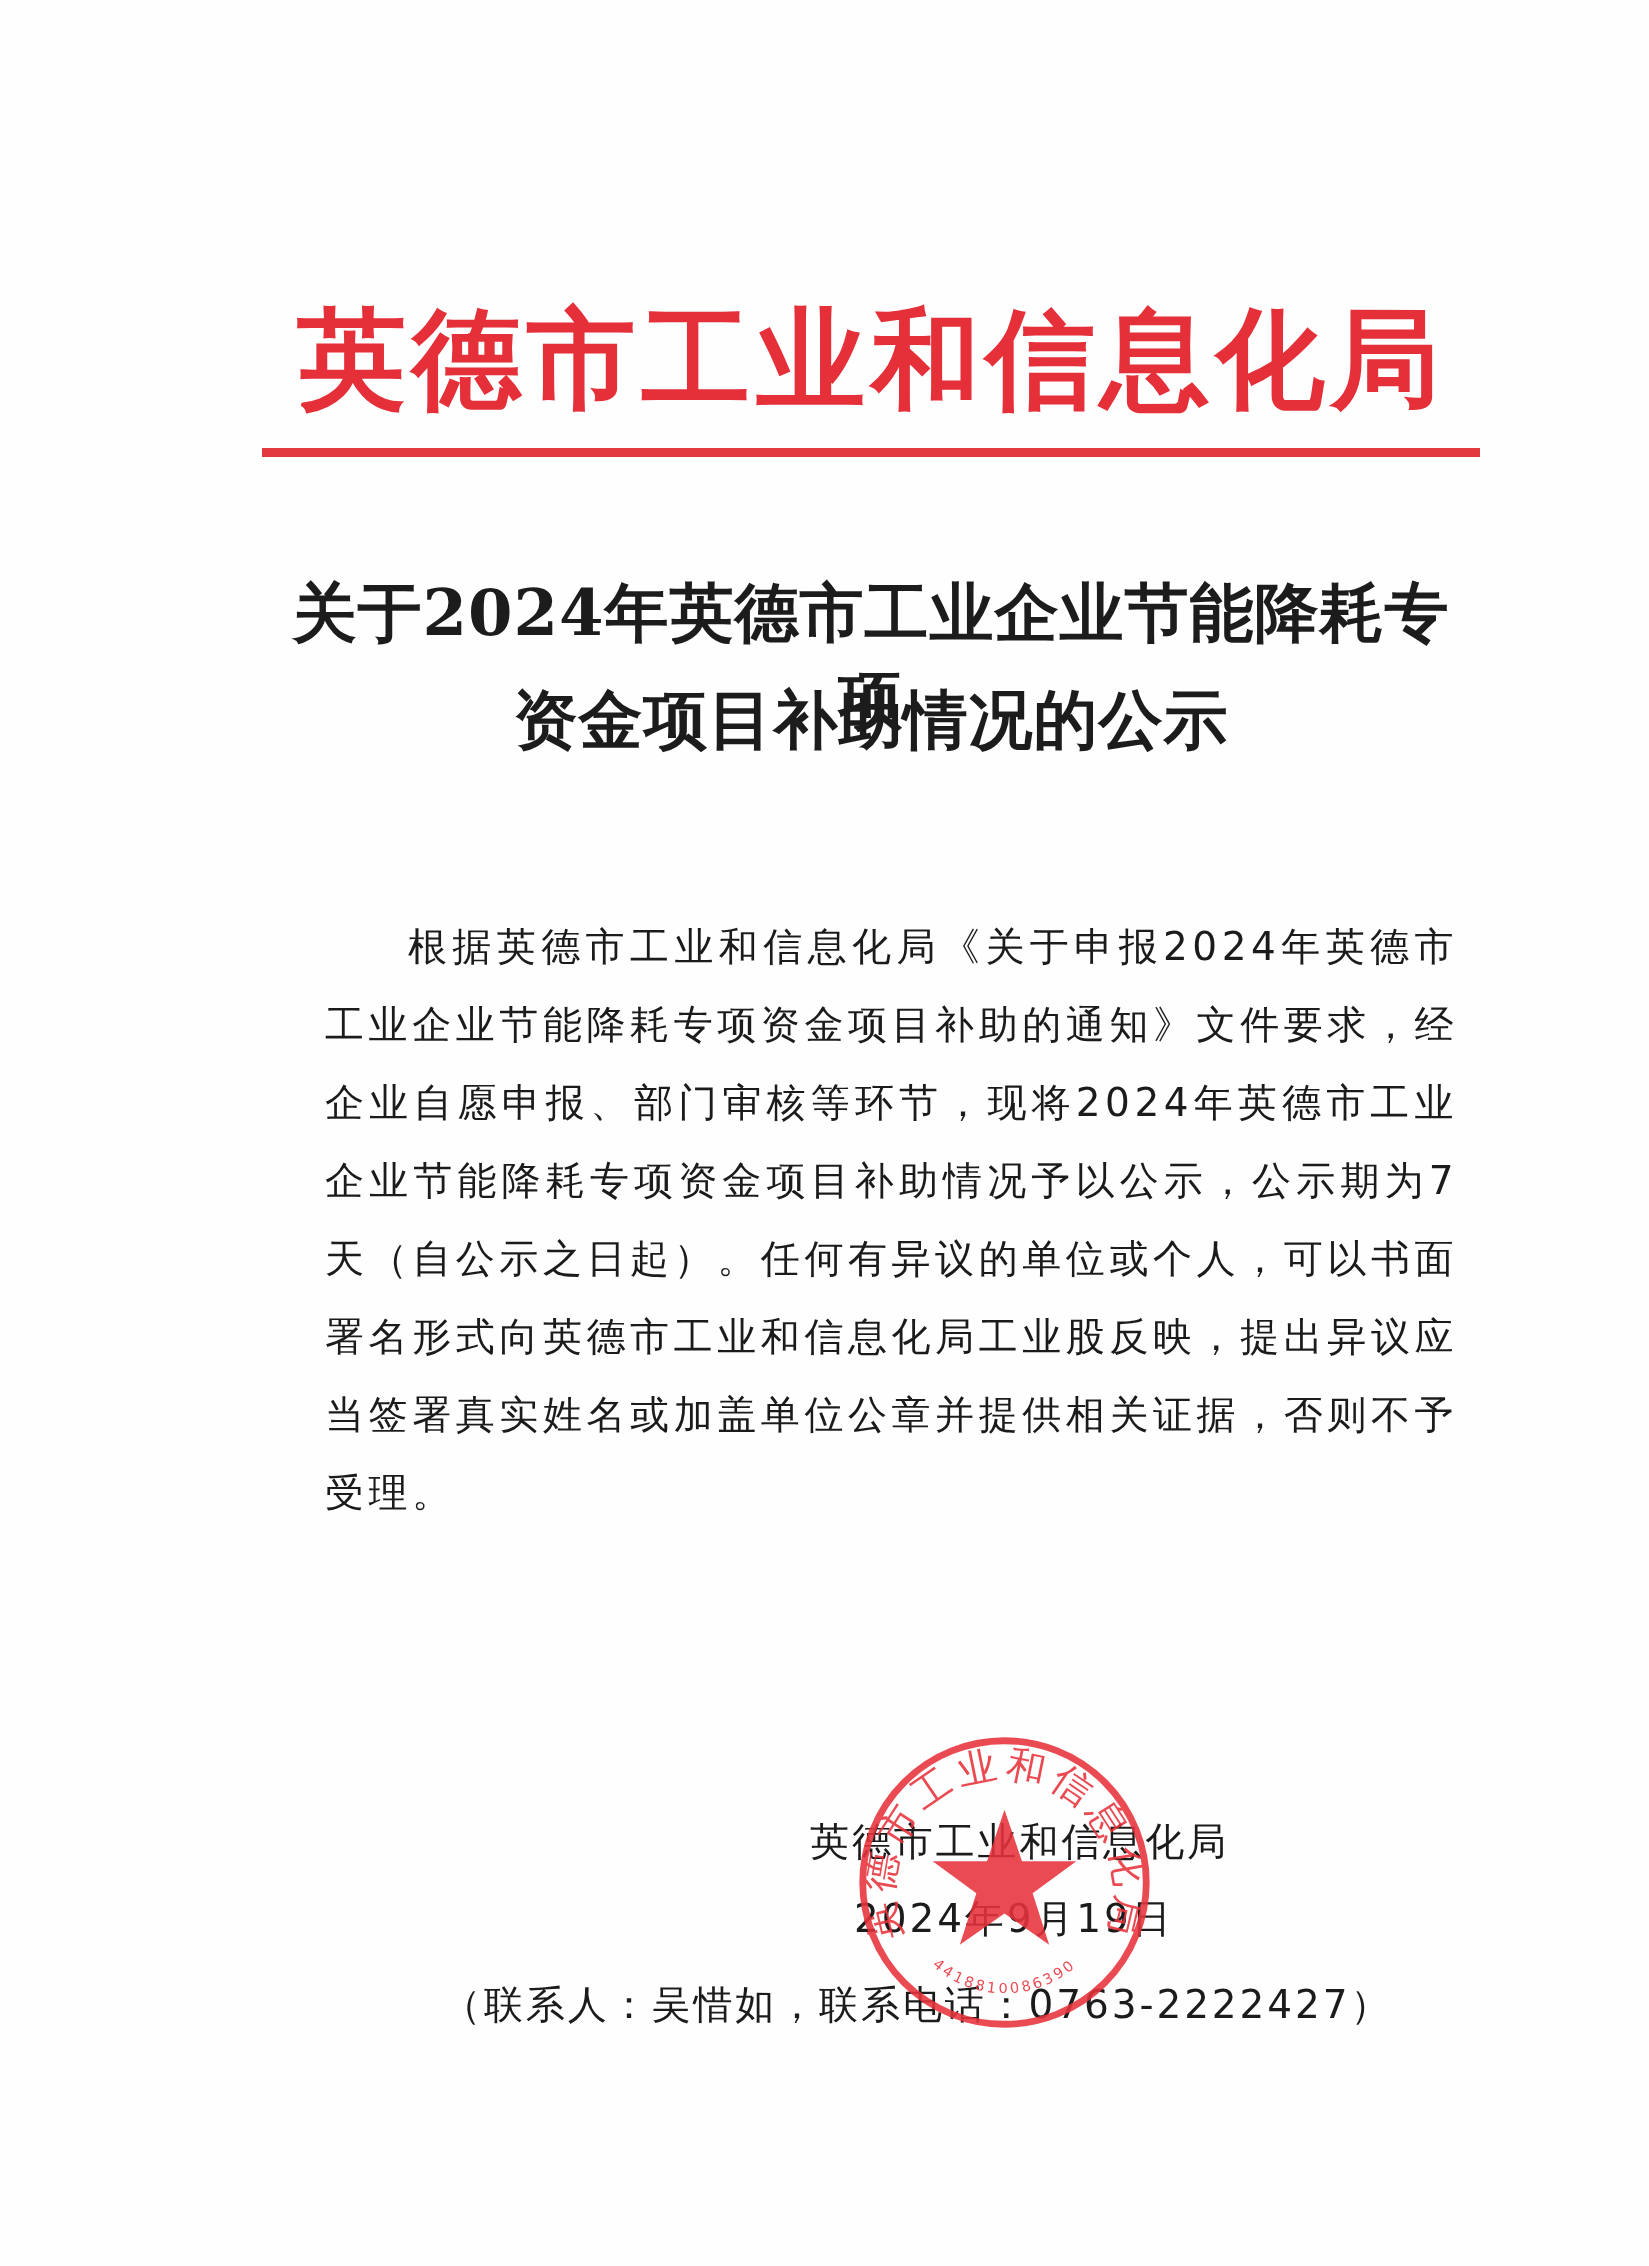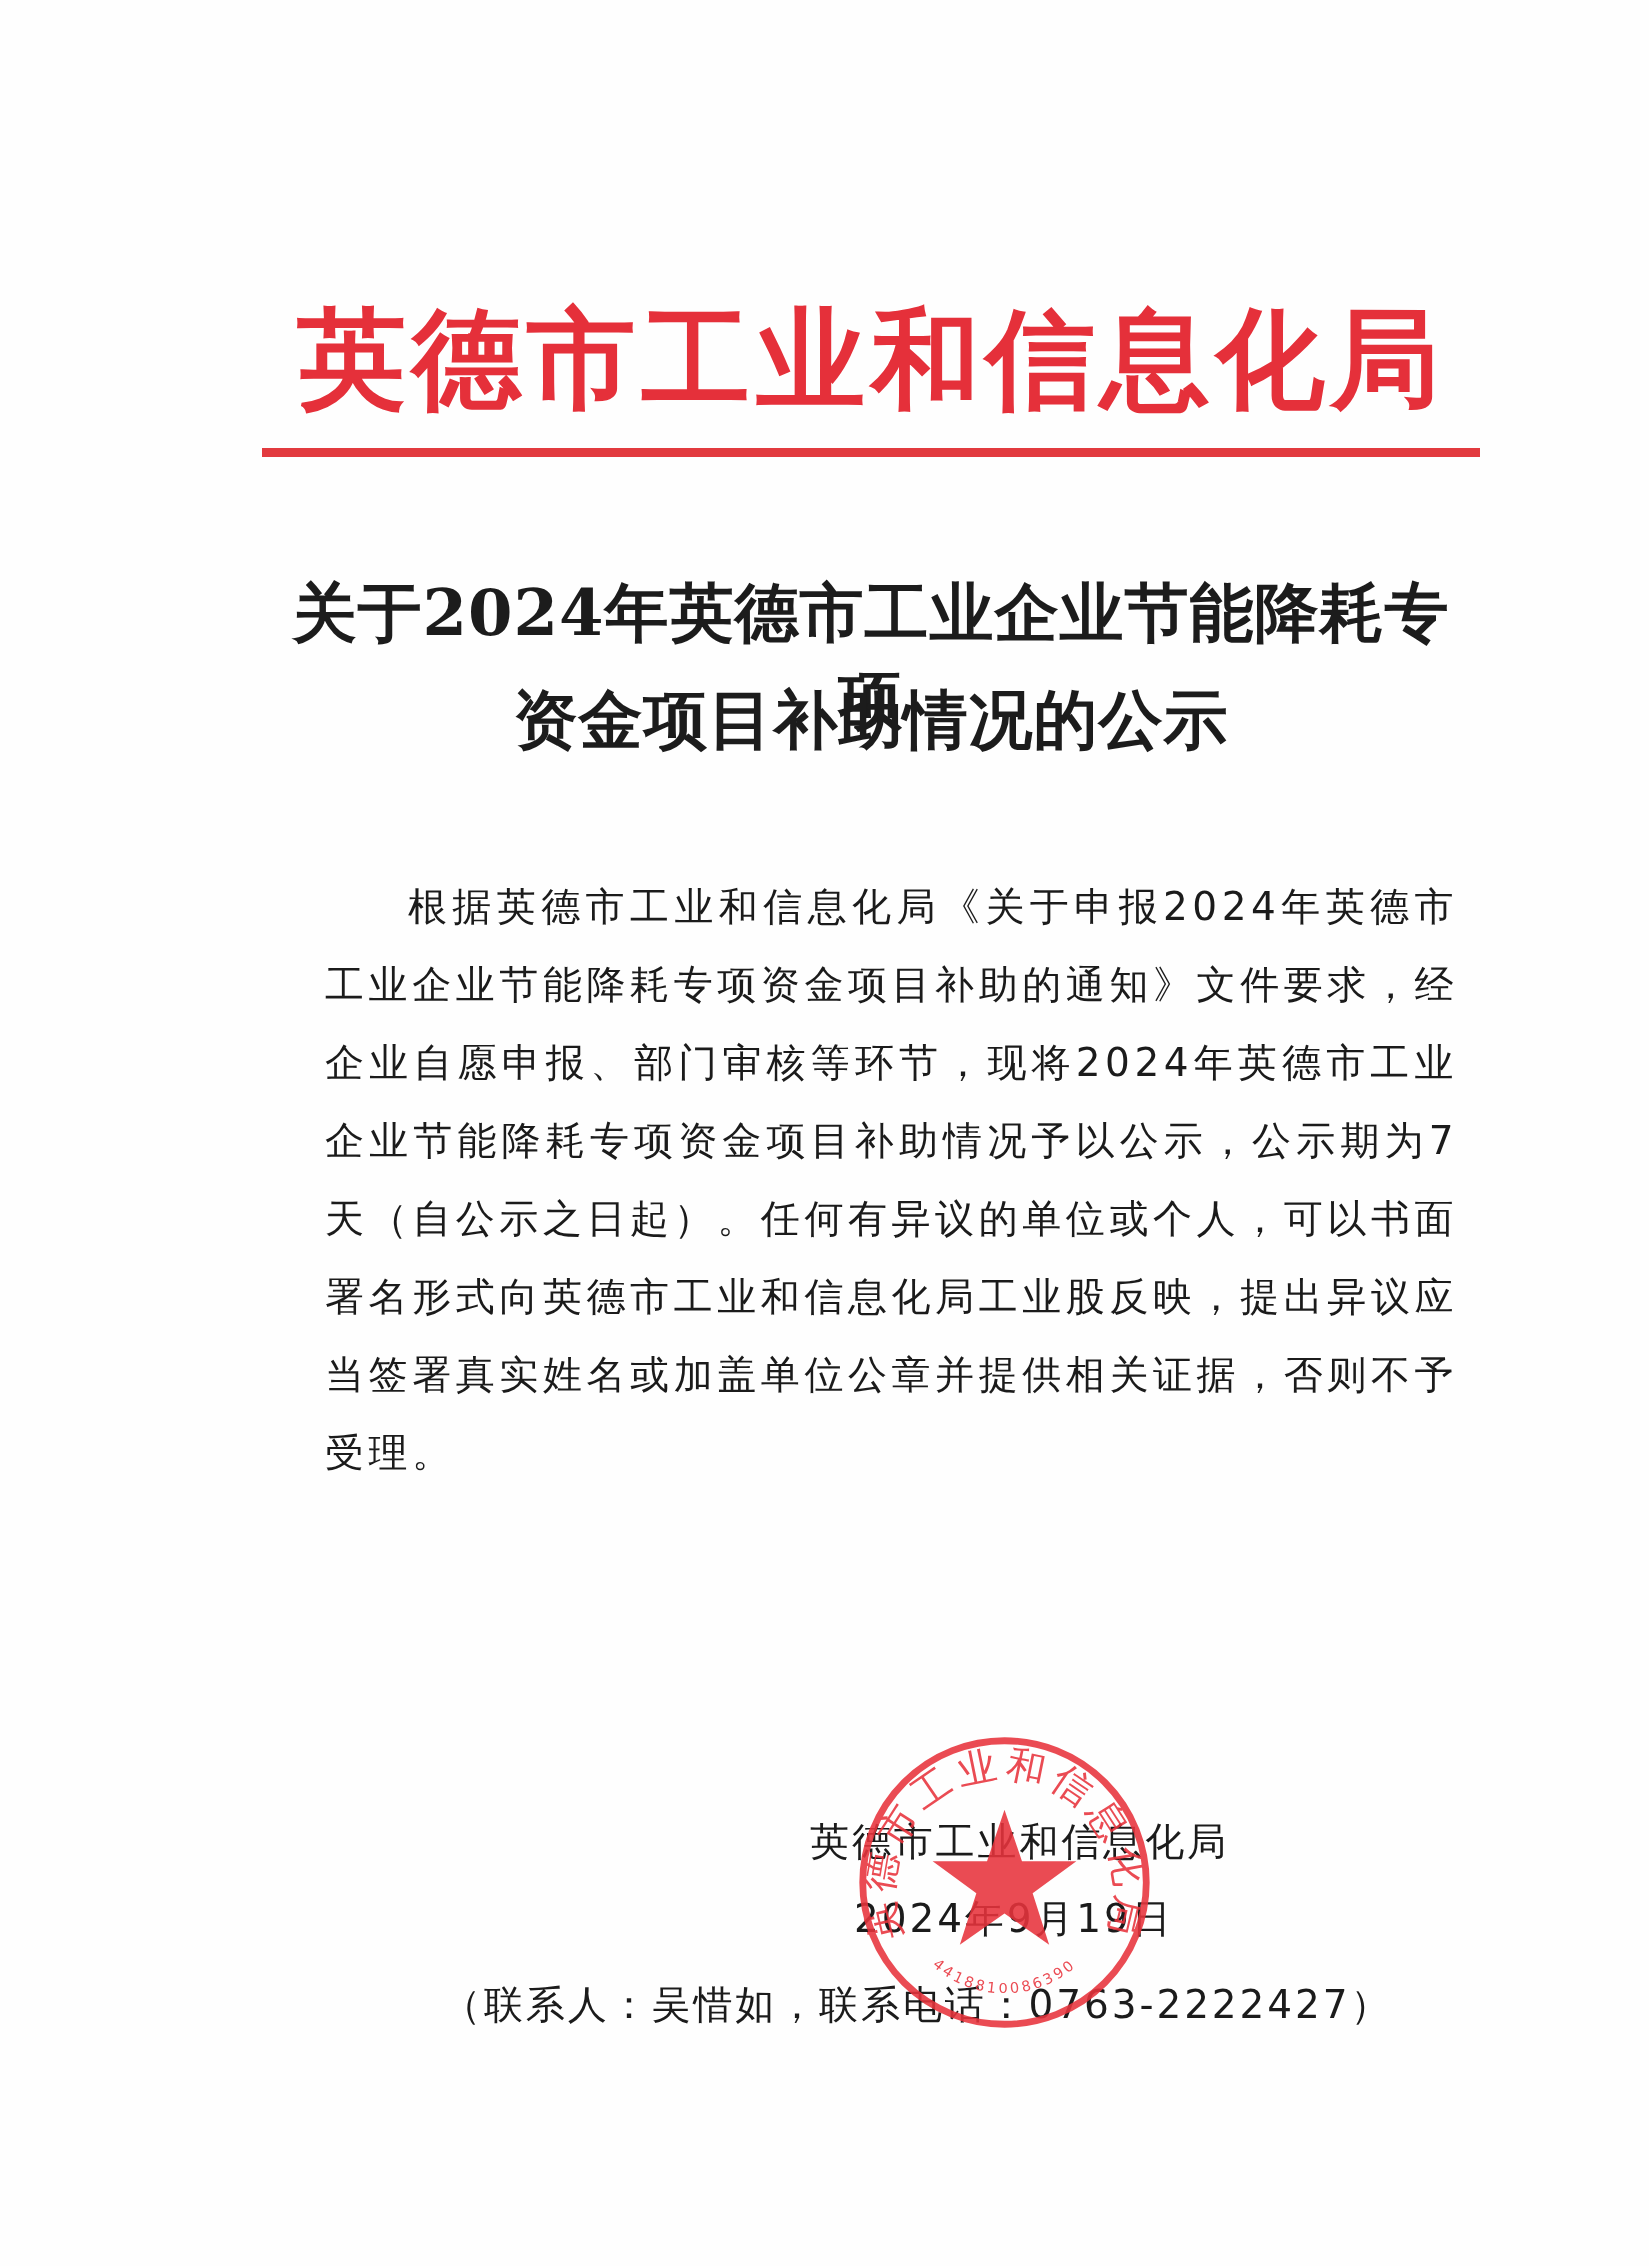--- a/index.html
+++ b/index.html
@@ -15,21 +15,21 @@
     .doc-title { position: absolute; left: 262px; width: 1218px; text-align: center;
       font-family: "DejaVu Serif", serif; font-weight: bold; font-size: 64px; line-height: 87px;
       letter-spacing: 1px; color: #1c1c1c; margin-top: 8px; }
     .doc-title.l1 { top: 561px; }
     .doc-title.l2 { top: 668px; }
 
     .body-text { position: absolute; left: 325px; width: 1133px;
       font-family: "DejaVu Sans", "Liberation Sans", sans-serif; font-size: 39px;
       line-height: 78px; letter-spacing: 4.5px; color: #1b1b1b; text-align: justify; }
     .body-text .indent { display: inline-block; width: 82px; }
-    .para-main { top: 868px; }
+    .para-main { top: 908px; }
     .para-attach { top: 1516px; }
 
     .sig-line { position: absolute; font-family: "DejaVu Sans", "Liberation Sans", sans-serif;
       font-size: 39px; letter-spacing: 2.9px; color: #1b1b1b; white-space: nowrap; line-height: 58px; }
     .sig-org { left: 810px; top: 1813px; }
     .sig-date { left: 854px; top: 1890px; }
     .sig-contact { left: 442px; top: 1976px; }
 
     .stamp { position: absolute; left: 854px; top: 1732px; width: 301px; height: 301px; opacity: 0.88; }
   </style>

